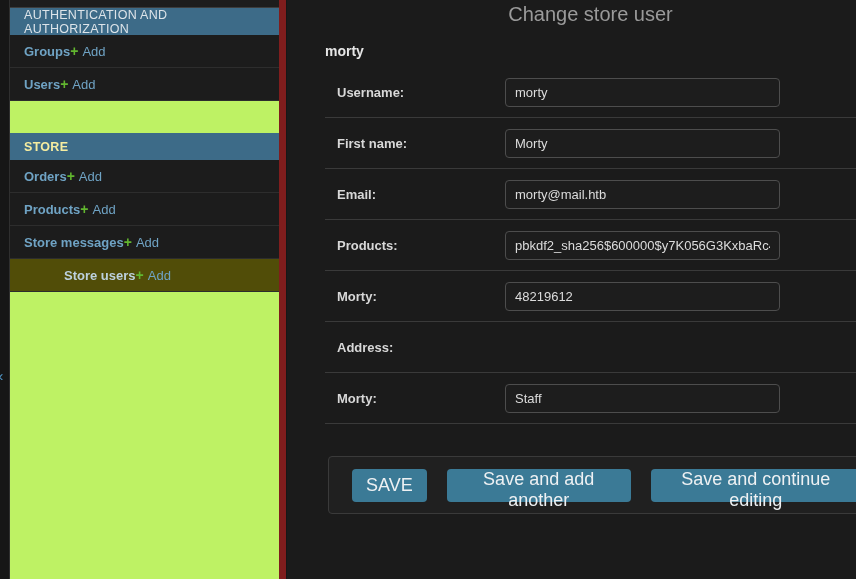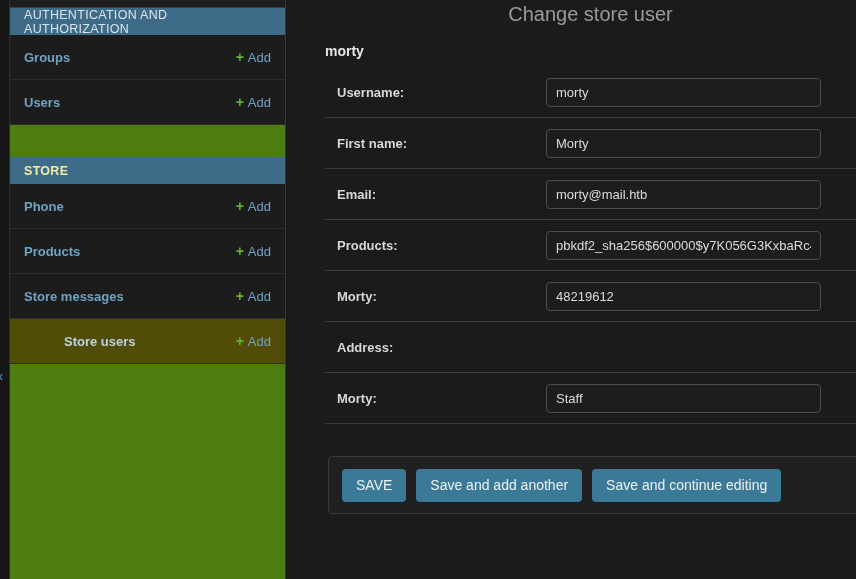--- a/index.html
+++ b/index.html
@@ -17,35 +17,35 @@
     border-right: 1px solid #2f2f2f; background: #161616; overflow: hidden;
   }
   .toggle-arrow {
     position: absolute; left: -5px; top: 368px;
     color: #4f94c4; font-size: 15px; line-height: 15px; cursor: pointer;
   }
 
   
   .sidebar {
     position: absolute; left: 10px; top: 0; bottom: 0; width: 276px;
-    border-right: 1px solid #7f1d1d; background: #4d7c0f;
+    border-right: 7px solid #7f1d1d; background: #bef264;
   }
   .filter-sliver {
     height: 8px; background: #1d1d1d; border-bottom: 1px solid #3d3d3d;
   }
   .module { width: 100%; }
   .module-caption {
     height: 27px; background: #3d6b88; color: #dde4e9;
     font-size: 12.5px; letter-spacing: 0.3px;
     display: flex; align-items: center; padding: 0 14px; cursor: pointer;
   }
   .module-caption.current-app { color: #f5eca0; font-weight: bold; }
   .nav-row {
-    height: 45px; background: #1c1c1c; border-bottom: 1px solid #2d2d2d;
-    display: flex; align-items: center; justify-content: space-between;
+    height: 33px; background: #1c1c1c; border-bottom: 1px solid #2d2d2d;
+    display: flex; align-items: center; 
     padding: 0 14px;
   }
   .nav-row.selected { background: #514d08; }
   .model-link {
     color: #6fa3c4; font-size: 13px; font-weight: bold;
     text-decoration: none; cursor: pointer;
   }
   .nav-row.selected .model-link { color: #bdd1de; margin-left: 40px; }
   .add-link {
     color: #6fa3c4; font-size: 13px; text-decoration: none; cursor: pointer;
@@ -63,40 +63,40 @@
     margin: 0; padding-top: 1px;
     font-size: 20px; font-weight: 300; color: #9a9a9a; line-height: 26px; text-align: center;
   }
   .object-name {
     margin-top: 16px; font-size: 14px; font-weight: bold; color: #e6e6e6;
     line-height: 17px;
   }
   .form-rows { margin-top: 7px; }
   .form-row {
     height: 51px; border-bottom: 1px solid #3a3a3a;
-    display: flex; align-items: center; padding-left: 12px; gap: 41px;
+    display: flex; align-items: center; padding-left: 12px;
   }
   .form-label {
     flex: 0 0 168px; font-size: 13px; font-weight: bold; color: #d8d8d8;
   }
   .form-input {
     width: 275px; height: 29px; border: 1px solid #4d4d4d; border-radius: 4px;
     background: #1d1d1d; color: #dcdcdc; font-size: 13px;
     font-family: "Liberation Sans", sans-serif;
     padding: 4px 9px; outline: none;
   }
   .submit-row {
     margin-top: 32px; margin-left: 3px; margin-right: -6px; height: 58px;
     background: #202020; border: 1px solid #3a3a3a; border-radius: 4px;
     display: flex; align-items: center; gap: 10px; padding-left: 13px;
   }
   .btn {
     height: 33px; border: none; border-radius: 4px; background: #3b7a96;
-    color: #eef1f3; font-size: 14px; font-family: "Liberation Sans", sans-serif;
-    padding: 0 14px; cursor: pointer;
+    color: #eef1f3; font-size: 18px; font-family: "Liberation Sans", sans-serif;
+    padding: 0 14px; cursor: pointer; margin-left: 10px;
   }
 </style>
 </head>
 <body>
 
 <div class="toggle-strip">
   <span class="toggle-arrow">«</span>
 </div>
 
 <nav class="sidebar">
@@ -121,21 +121,21 @@
       </a>
     </div>
   </div>
 
   <div class="module-gap"></div>
 
   <div class="module">
     <div class="module-caption current-app">STORE</div>
 
     <div class="nav-row">
-      <a class="model-link">Phone</a>
+      <a class="model-link">Orders</a>
       <a class="add-link">
         <span class="plus-glyph">+</span>
         <span>Add</span>
       </a>
     </div>
 
     <div class="nav-row">
       <a class="model-link">Products</a>
       <a class="add-link">
         <span class="plus-glyph">+</span>

